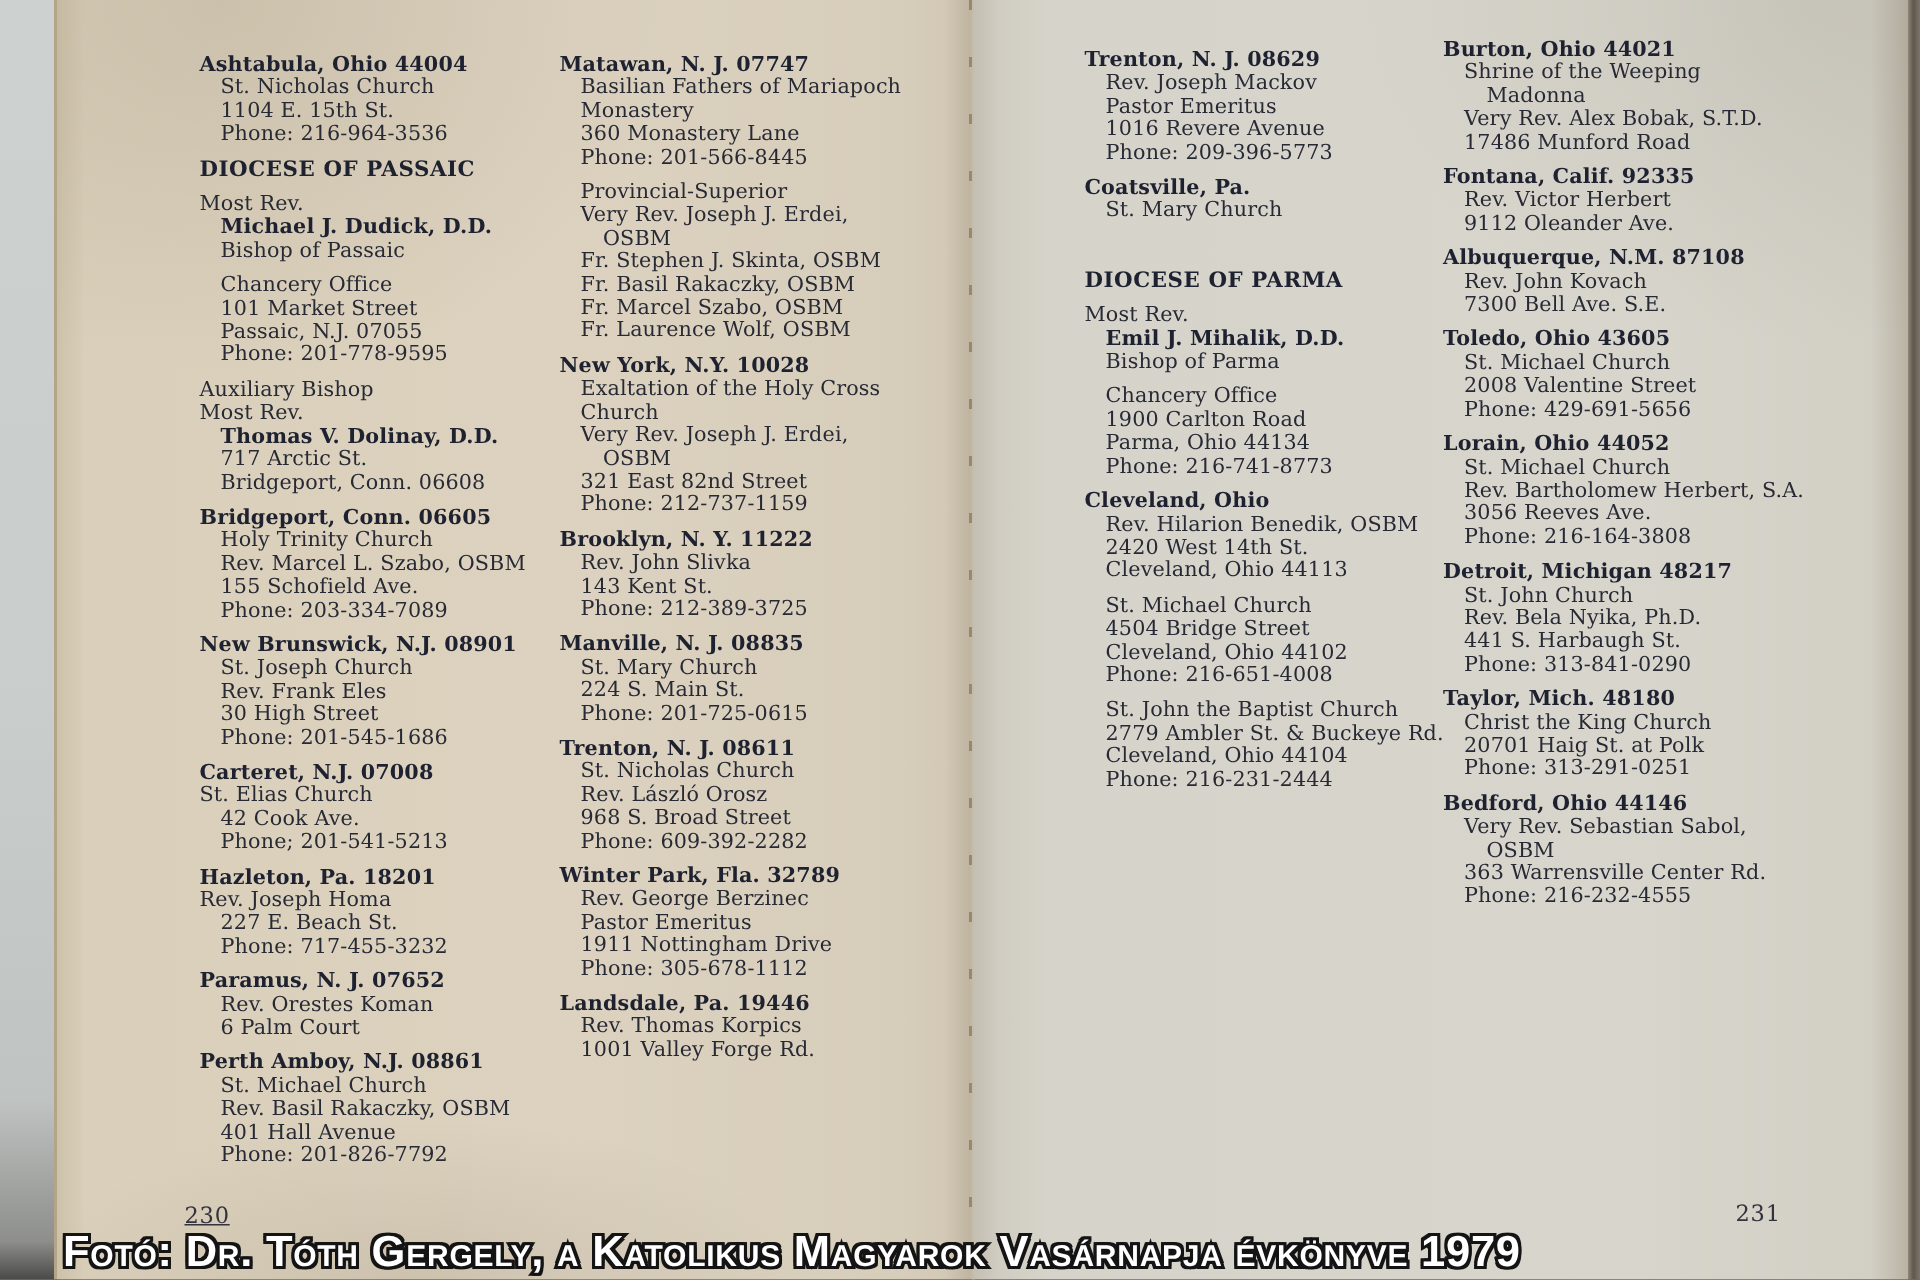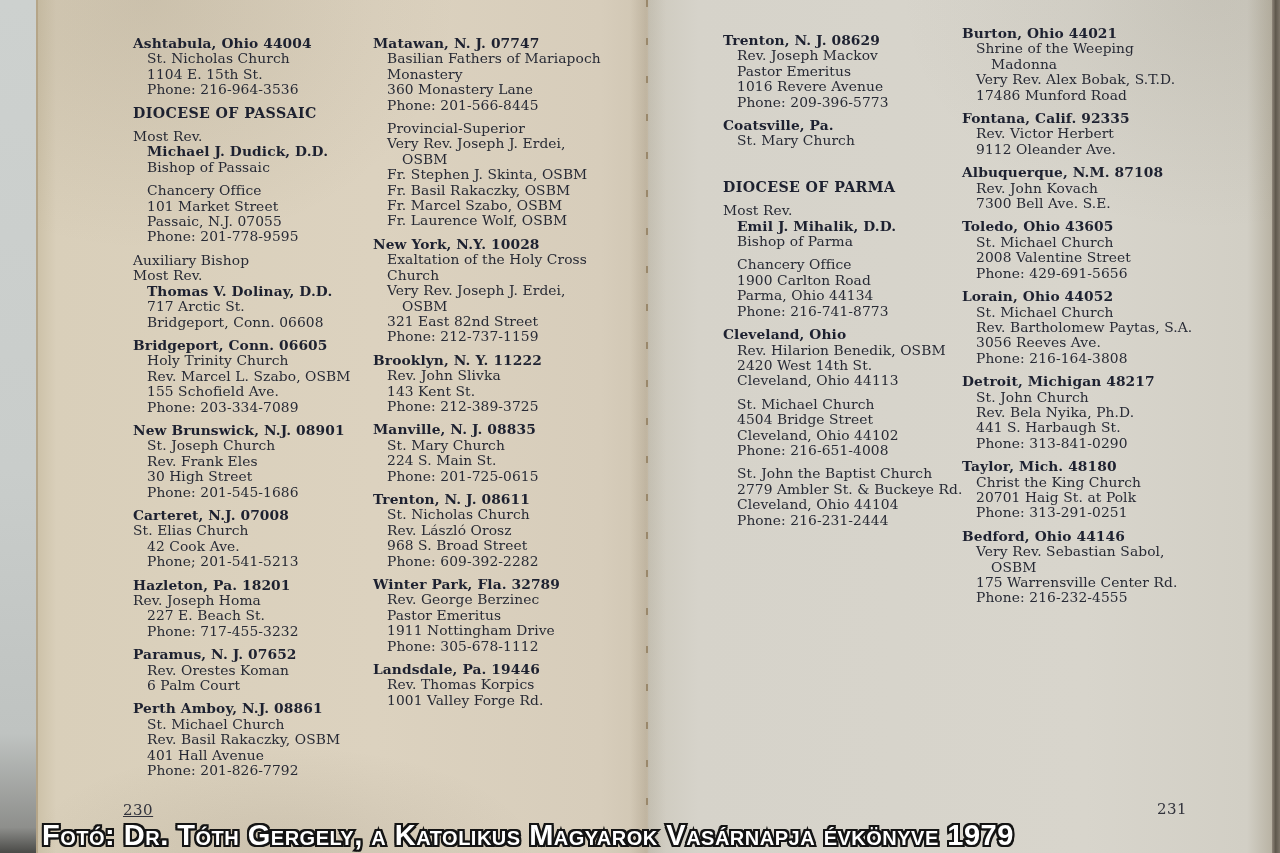--- a/index.html
+++ b/index.html
@@ -301,42 +301,42 @@
       </div>
       <div class="block">
         <div class="line i0 bold">Toledo, Ohio 43605</div>
         <div class="line i1">St. Michael Church</div>
         <div class="line i1">2008 Valentine Street</div>
         <div class="line i1">Phone: 429-691-5656</div>
       </div>
       <div class="block">
         <div class="line i0 bold">Lorain, Ohio 44052</div>
         <div class="line i1">St. Michael Church</div>
-        <div class="line i1">Rev. Bartholomew Paytas, S.A.</div>
+        <div class="line i1">Rev. Bartholomew Herbert, S.A.</div>
         <div class="line i1">3056 Reeves Ave.</div>
         <div class="line i1">Phone: 216-164-3808</div>
       </div>
       <div class="block">
         <div class="line i0 bold">Detroit, Michigan 48217</div>
         <div class="line i1">St. John Church</div>
         <div class="line i1">Rev. Bela Nyika, Ph.D.</div>
         <div class="line i1">441 S. Harbaugh St.</div>
         <div class="line i1">Phone: 313-841-0290</div>
       </div>
       <div class="block">
         <div class="line i0 bold">Taylor, Mich. 48180</div>
         <div class="line i1">Christ the King Church</div>
         <div class="line i1">20701 Haig St. at Polk</div>
         <div class="line i1">Phone: 313-291-0251</div>
       </div>
       <div class="block">
         <div class="line i0 bold">Bedford, Ohio 44146</div>
         <div class="line i1">Very Rev. Sebastian Sabol,</div>
         <div class="line i2">OSBM</div>
-        <div class="line i1">175 Warrensville Center Rd.</div>
+        <div class="line i1">363 Warrensville Center Rd.</div>
         <div class="line i1">Phone: 216-232-4555</div>
       </div>
     </div>
 
   <div id="page-num-left" class="page-num">230</div>
   <div id="page-num-right" class="page-num">231</div>
 
   <div class="caption">Fotó: Dr. Tóth Gergely, a Katolikus Magyarok Vasárnapja évkönyve 1979</div>
 </div>
 

